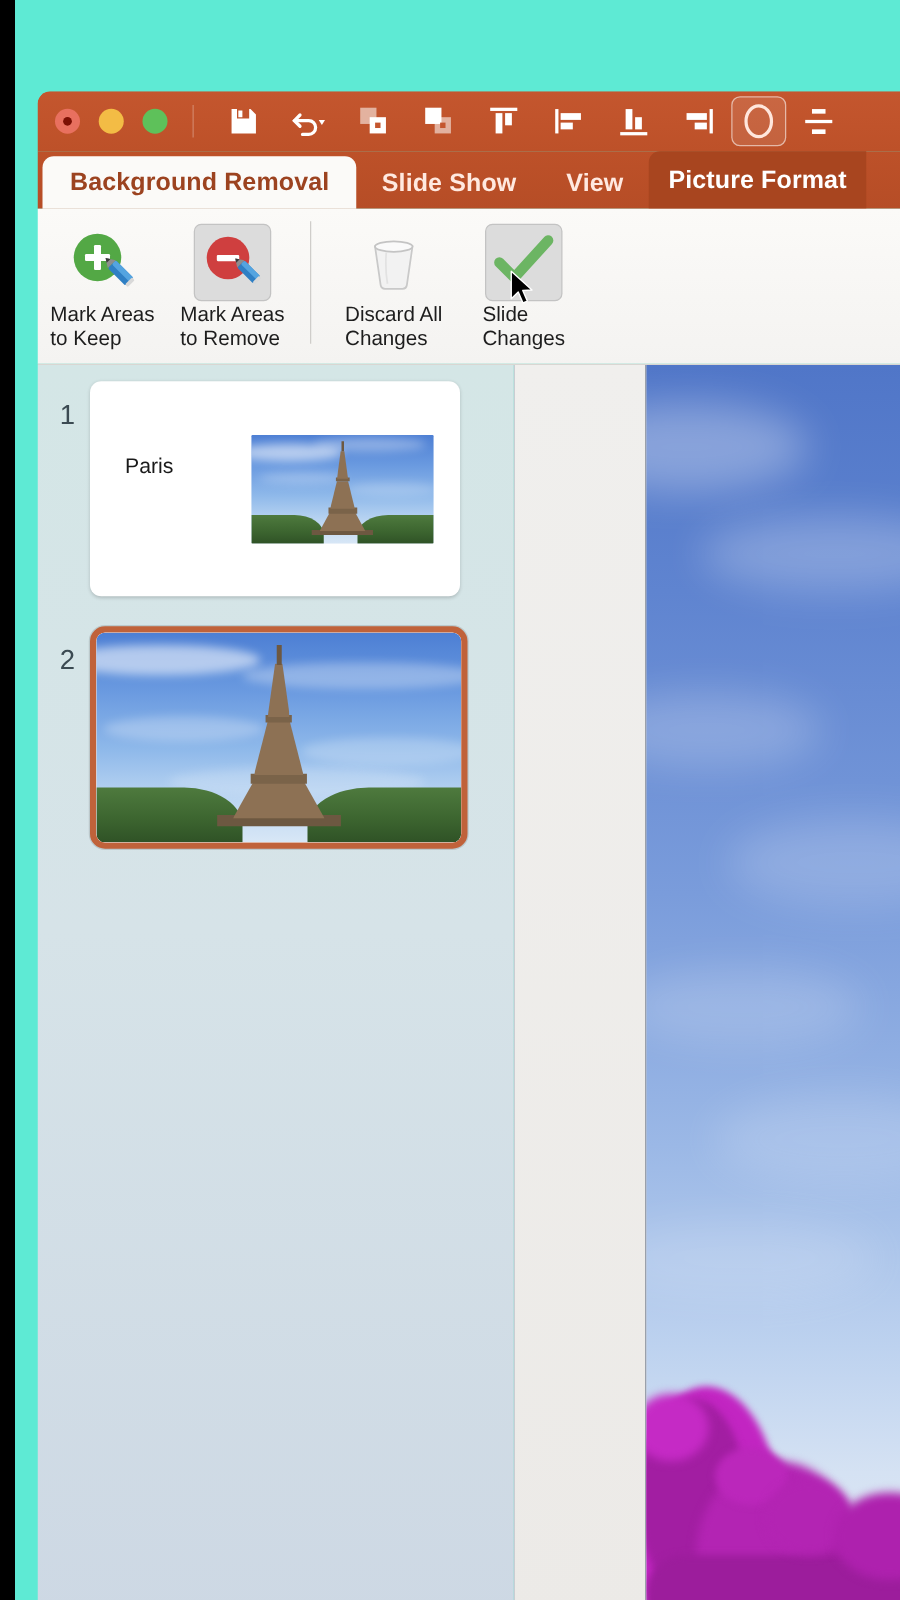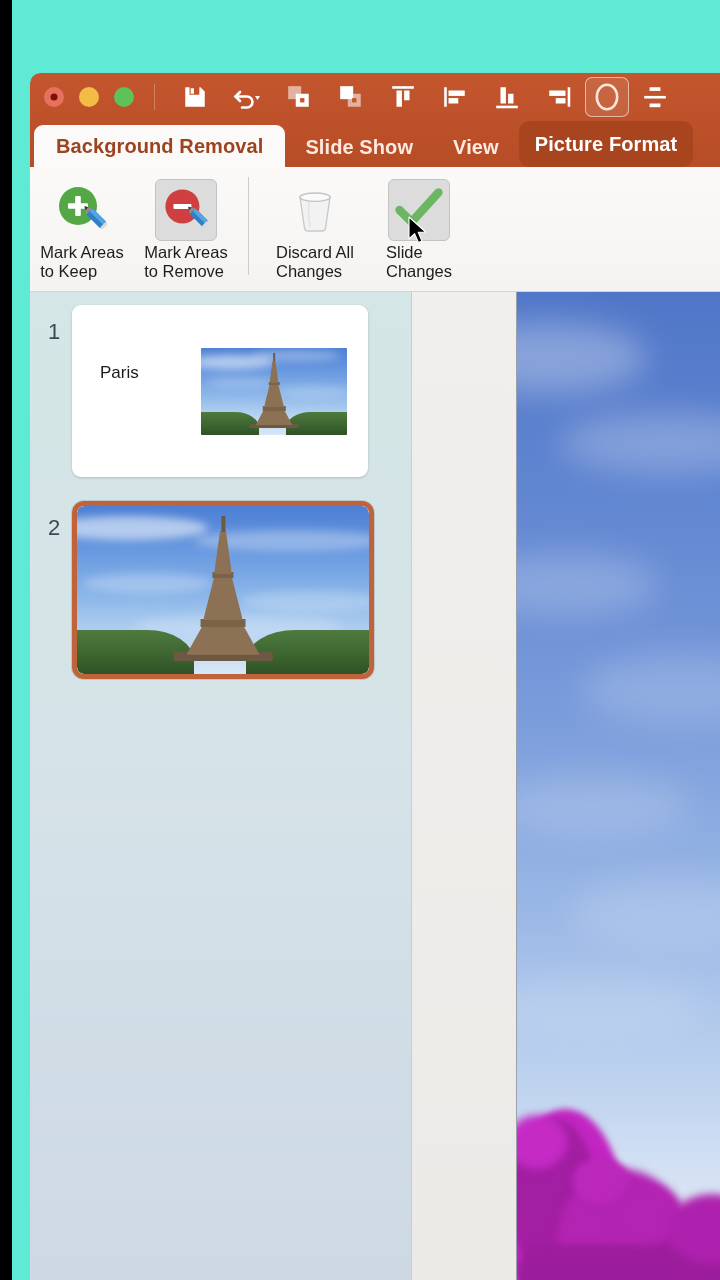--- a/index.html
+++ b/index.html
@@ -52,21 +52,20 @@
   }
   .tab.active{
     background:#fbfaf8; color:#9c4320;
     border-top-left-radius:9px; border-top-right-radius:9px;
     height:42px; padding:0 22px;
   }
   .tab.contextual{
     background:#a8451f; color:#ffffff; height:46px;
     border-top-left-radius:9px;
     padding:0 16px;
-    border-radius:11px;
   }
   #tab-spacer{ flex:0 0 4px; }
 
   
   #ribbon{
     position:relative; width:100%; height:125px;
     background:linear-gradient(180deg,#fbfaf8 0%,#f4f3f1 100%);
     border-bottom:1px solid #d9d6d2;
     display:flex; align-items:flex-start; padding-top:8px;
   }

